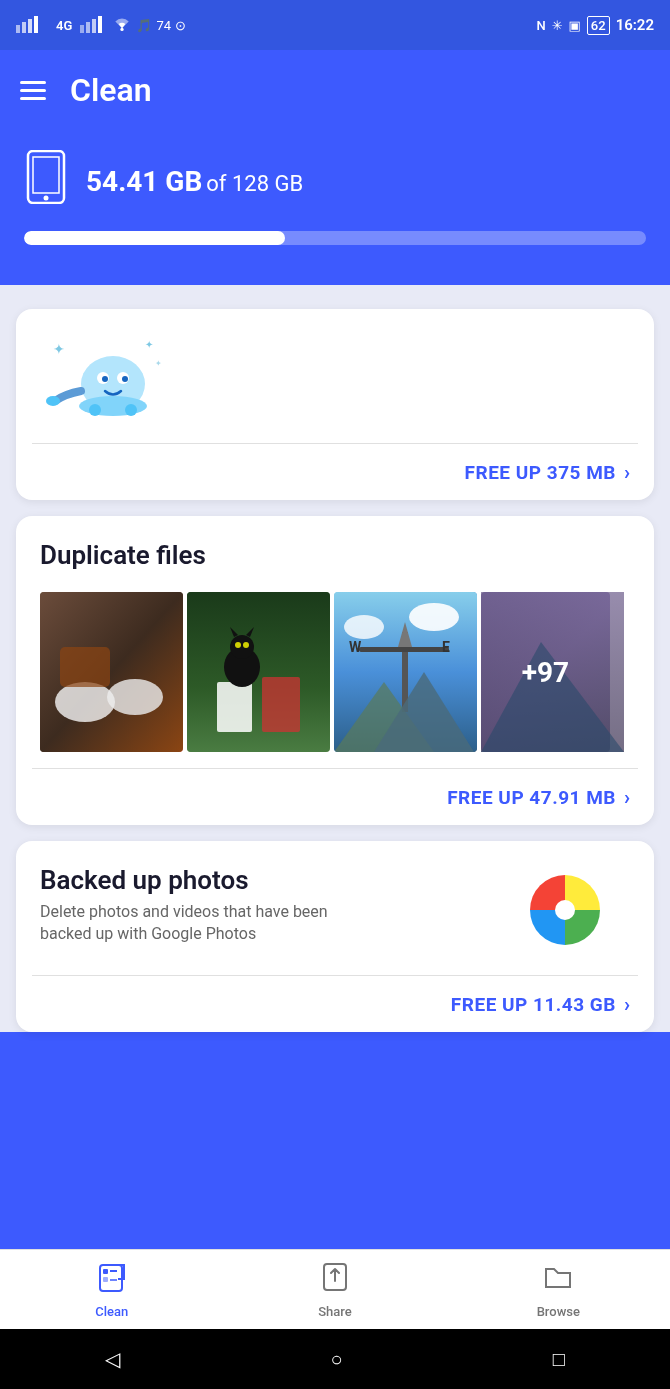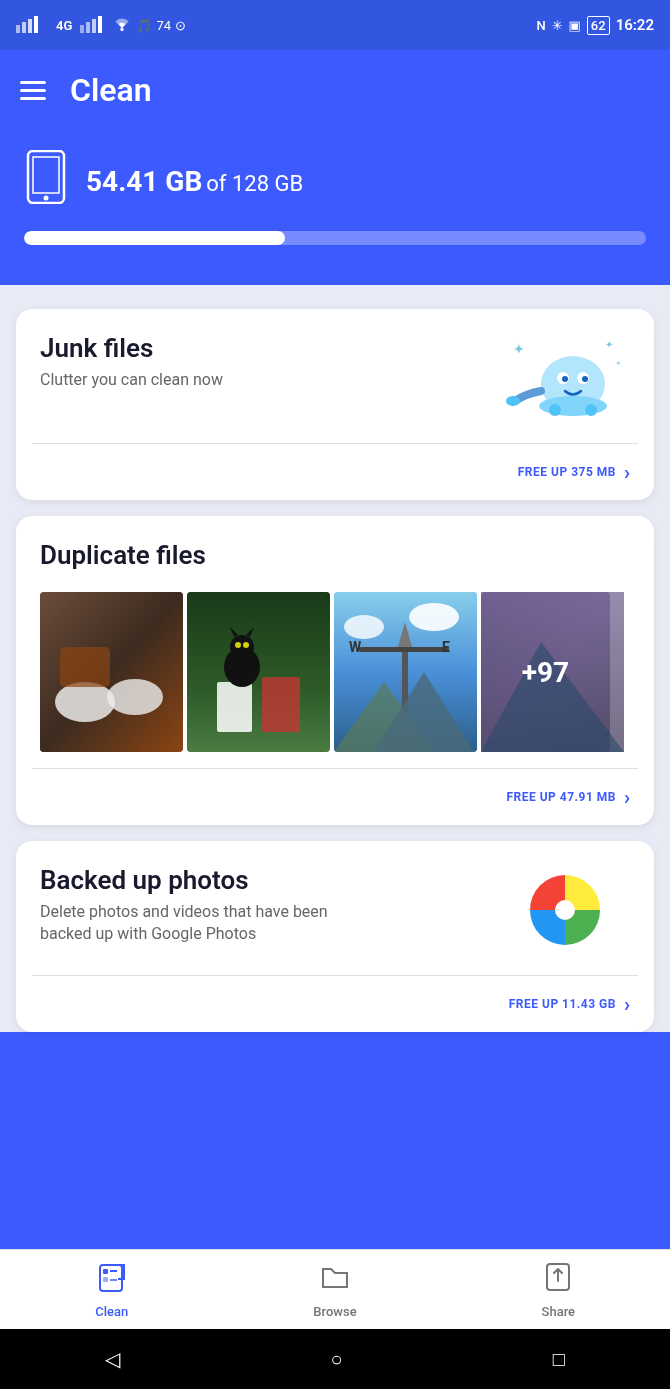--- a/index.html
+++ b/index.html
@@ -115,21 +115,21 @@
 
     .card-action {
       display: flex;
       align-items: center;
       justify-content: flex-end;
       padding: 16px 24px;
       gap: 8px;
       cursor: pointer;
     }
     .card-action-text {
-      font-size: 12px;
+      font-size: 19px;
       font-weight: 700;
       color: #3d5afe;
       letter-spacing: 0.5px;
     }
     .card-action-chevron {
       color: #3d5afe;
       font-size: 20px;
       font-weight: 700;
     }
 
@@ -293,24 +293,20 @@
     </div>
     <div class="progress-bar-bg">
       <div class="progress-bar-fill" style="width: 42%;"></div>
     </div>
   </div>
 
   <div style="background: #e8eaf6; padding-top: 8px;">
 
     <div class="card">
       <div class="card-body">
-        <div class="card-text">
-          <div class="card-title">Junk files</div>
-          <div class="card-subtitle">Clutter you can clean now</div>
-        </div>
         <div class="card-illustration">
 
           <svg width="120" height="85" viewBox="0 0 120 85">
 
             <text x="8" y="18" fill="#7ec8e3" font-size="14">✦</text>
             <text x="100" y="12" fill="#7ec8e3" font-size="10">✦</text>
             <text x="110" y="30" fill="#a8d8ea" font-size="8">✦</text>
 
             <ellipse cx="68" cy="48" rx="32" ry="28" fill="#b3e5fc"></ellipse>
 
@@ -476,34 +472,34 @@
         <line x1="14" y1="10" x2="21" y2="10" stroke="#3d5afe" stroke-width="2"></line>
         <line x1="14" y1="19" x2="21" y2="19" stroke="#3d5afe" stroke-width="1.5"></line>
       </svg>
     </span>
     <span class="nav-label">Clean</span>
   </div>
 
   <div class="nav-item">
     <span class="nav-icon">
       <svg width="32" height="32" viewBox="0 0 32 32">
-        <path d="M4 8 L4 26 L28 26 L28 12 L16 12 L12 8 Z" fill="none" stroke="#757575" stroke-width="2"></path>
+        <rect x="5" y="3" width="22" height="26" rx="3" fill="none" stroke="#757575" stroke-width="2"></rect>
+        <path d="M16 8 L16 20 M12 12 L16 8 L20 12" stroke="#757575" stroke-width="2" fill="none" stroke-linecap="round" stroke-linejoin="round"></path>
       </svg>
     </span>
-    <span class="nav-label">Browse</span>
+    <span class="nav-label">Share</span>
   </div>
 
   <div class="nav-item">
     <span class="nav-icon">
       <svg width="32" height="32" viewBox="0 0 32 32">
-        <rect x="5" y="3" width="22" height="26" rx="3" fill="none" stroke="#757575" stroke-width="2"></rect>
-        <path d="M16 8 L16 20 M12 12 L16 8 L20 12" stroke="#757575" stroke-width="2" fill="none" stroke-linecap="round" stroke-linejoin="round"></path>
+        <path d="M4 8 L4 26 L28 26 L28 12 L16 12 L12 8 Z" fill="none" stroke="#757575" stroke-width="2"></path>
       </svg>
     </span>
-    <span class="nav-label">Share</span>
+    <span class="nav-label">Browse</span>
   </div>
 </div>
 
 <div class="system-nav">
   <span class="sys-btn">◁</span>
   <span class="sys-btn">○</span>
   <span class="sys-btn">□</span>
 </div>
 
 </body></html>

